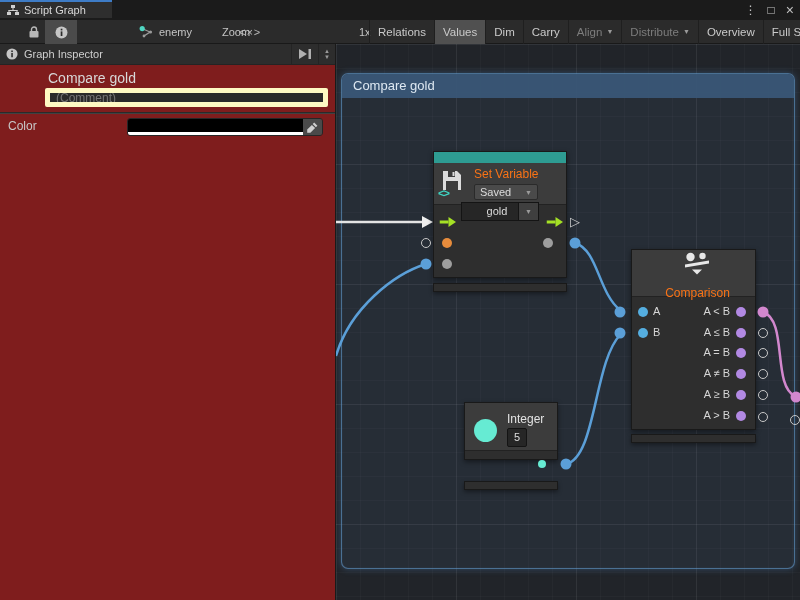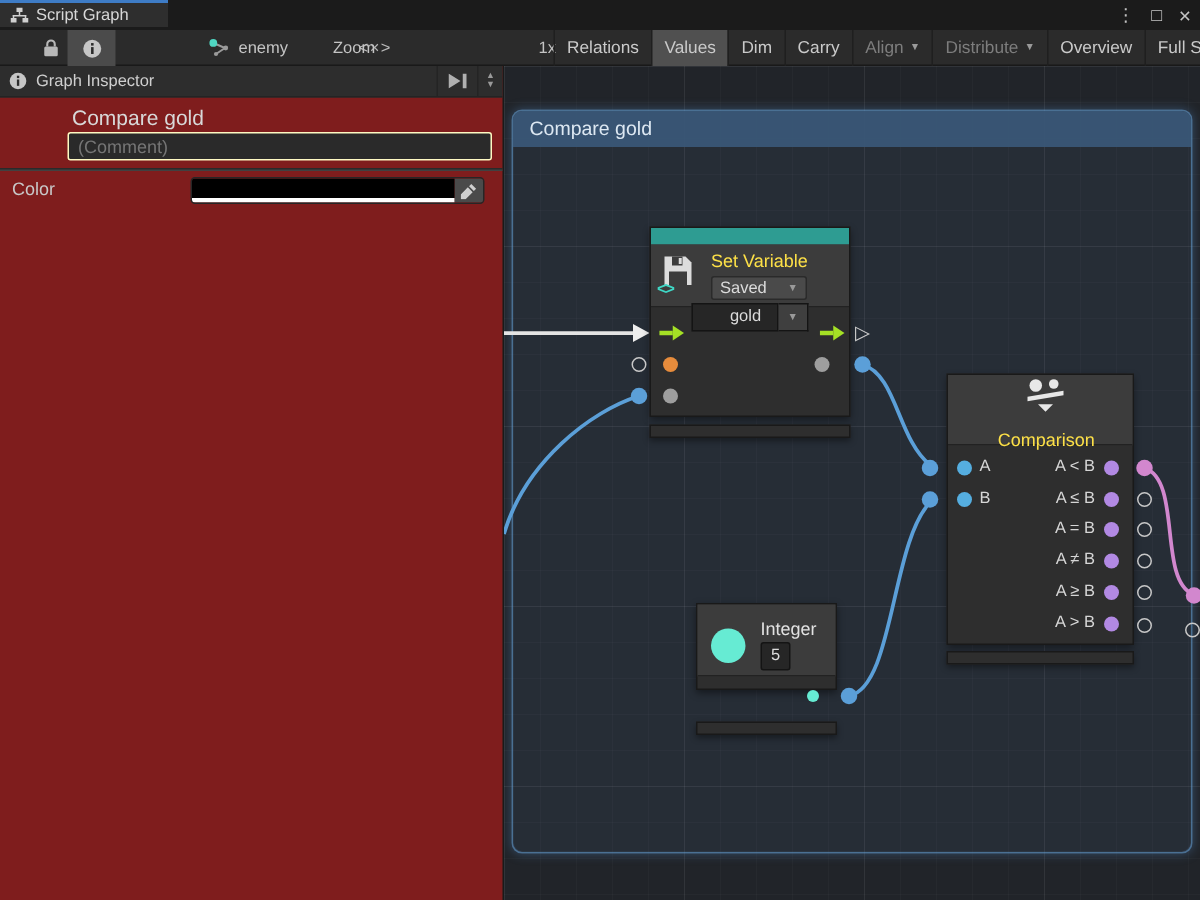--- a/index.html
+++ b/index.html
@@ -38,21 +38,21 @@
   .insp-header{position:absolute;left:0;top:0;width:100%;height:21px;background:#2d2d2d;
                border-bottom:1px solid #242424;display:flex;align-items:center;box-sizing:border-box;}
   .insp-title{font-size:11px;color:#cfcfcf;margin-left:6px;flex:1;}
   .insp-right{display:flex;align-items:center;height:100%;}
   .dock-box{width:26px;height:100%;display:flex;align-items:center;justify-content:center;border-left:1px solid #242424;}
   .spin-box{width:16px;height:100%;display:flex;flex-direction:column;align-items:center;justify-content:center;
             border-left:1px solid #242424;line-height:6px;}
   .spin-box span{font-size:6px;color:#9a9a9a;}
   .graph-title{position:absolute;left:48px;top:26px;font-size:14px;color:#d8d8d8;}
   .comment-field{position:absolute;left:45px;top:44px;width:283px;height:19px;background:#2a2a2a;
-                 border:1px solid #fef9c3;border-radius:2px;box-sizing:border-box;color:#8a8a8a;
+                 border:5px solid #fef9c3;border-radius:2px;box-sizing:border-box;color:#8a8a8a;
                  font-size:12px;padding:0 6px;font-family:"Liberation Sans",sans-serif;outline:none;}
   .comment-field::placeholder{color:#757575;}
   .sb-divider{position:absolute;left:0;top:68px;width:100%;height:1px;background:#2a2a2a;border-bottom:1px solid #414141;}
   .color-label{position:absolute;left:8px;top:75px;font-size:12px;color:#c8c8c8;}
   .color-control{position:absolute;left:127px;top:74px;width:196px;height:18px;border-radius:3px;
                  overflow:hidden;display:flex;border:1px solid #262626;box-sizing:border-box;}
   .color-swatch{flex:1;position:relative;background:#000;}
   .color-alpha{position:absolute;left:0;bottom:0;width:100%;height:3px;background:#fff;}
   .eyedrop-btn{width:19px;background:#4a4a4a;display:flex;align-items:center;justify-content:center;}
 
@@ -69,21 +69,21 @@
          border-radius:7px;box-shadow:0 0 7px rgba(90,150,215,0.35), inset 0 0 1px rgba(120,170,220,0.4);}
   .group-header{height:24px;background:rgba(58,88,120,0.92);border-radius:6px 6px 0 0;
                 color:#dde8f2;font-size:13px;line-height:24px;padding-left:11px;}
   svg.wires{position:absolute;left:0;top:0;z-index:2;pointer-events:none;}
 
   .node{position:absolute;background:#2e2e2e;border:1px solid #191919;z-index:3;
         box-shadow:0 2px 5px rgba(0,0,0,0.45);box-sizing:border-box;}
   .node-footer{position:absolute;background:#2e2e2e;border:1px solid #191919;z-index:3;
                box-shadow:0 2px 4px rgba(0,0,0,0.4);box-sizing:border-box;}
   .nhdr{background:#3c3c3c;border-bottom:1px solid #222;box-sizing:border-box;}
-  .ntitle{font-size:12px;color:#fde047;}
+  .ntitle{font-size:12px;color:#f97316;}
 
   
   .sv-teal{height:11px;background:#2e9c92;}
   .sv-hdr{height:42px;display:flex;padding:4px 6px 0 6px;box-sizing:border-box;}
   .sv-icon{position:relative;width:26px;height:26px;margin-right:8px;margin-top:2px;}
   .sv-badge{position:absolute;left:-2px;bottom:-4px;color:#3fd8c6;font-weight:bold;font-size:11px;letter-spacing:-1px;}
   .sv-col{display:flex;flex-direction:column;gap:3px;}
   .scope-dd{width:64px;height:16px;background:#4a4a4a;border:1px solid #2a2a2a;border-radius:2px;
             font-size:11px;color:#dcdcdc;display:flex;align-items:center;justify-content:space-between;
             padding:0 5px;box-sizing:border-box;}

